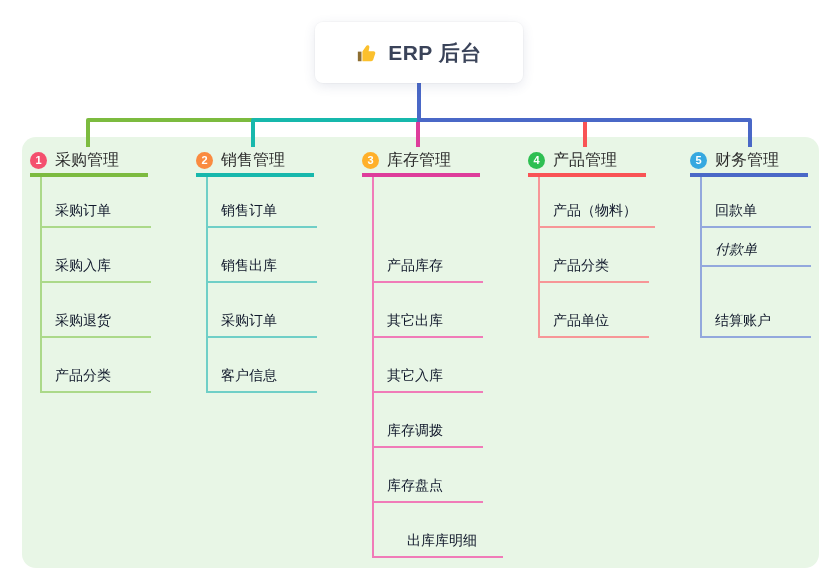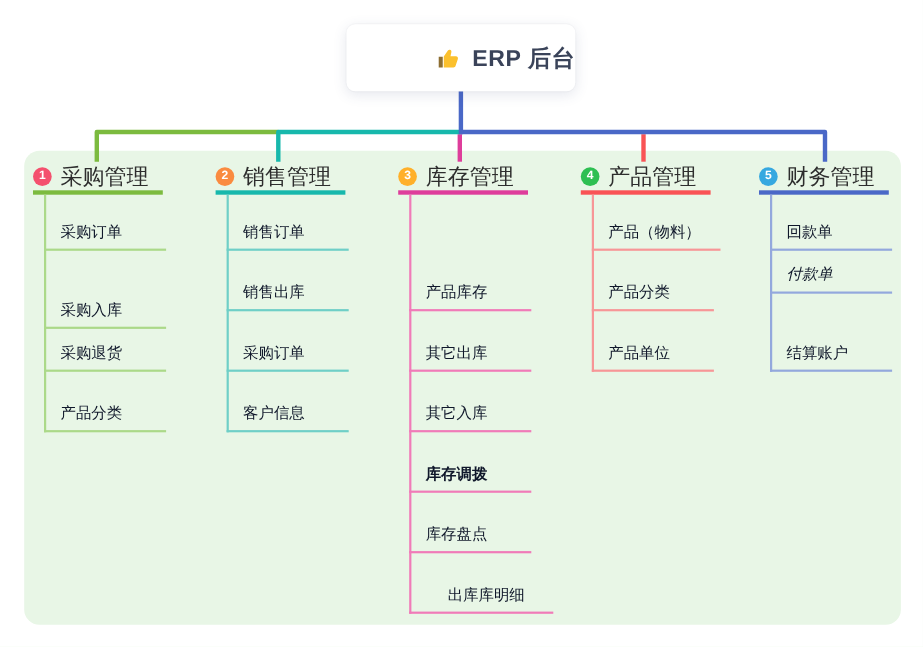--- a/index.html
+++ b/index.html
@@ -10,37 +10,37 @@
   }
   #panel{
     position:absolute;left:22px;top:137px;width:797px;height:431px;
     background:#e8f6e6;border-radius:14px;
   }
   #connectors{position:absolute;left:0;top:0;width:839px;height:588px;pointer-events:none;}
   #root-node{
     position:absolute;left:315px;top:22px;width:208px;height:61px;
     background:#ffffff;border-radius:8px;
     box-shadow:0 3px 12px rgba(60,80,120,.13), 0 0 0 1px rgba(0,0,0,.02);
-    display:flex;align-items:center;justify-content:flex-end;gap:10px;
+    display:flex;align-items:center;justify-content:center;gap:10px;
     cursor:pointer;
   }
   #root-node .root-title{
     font-size:21px;font-weight:600;color:#3a4359;letter-spacing:.5px;white-space:nowrap;
   }
   .branch{position:absolute;width:170px;}
   .branch-header{
     width:118px;height:26px;border-bottom:4px solid var(--line);
     display:flex;align-items:center;cursor:pointer;white-space:nowrap;
   }
   .badge{
     flex:0 0 auto;width:17px;height:17px;border-radius:50%;
     background:var(--badge);color:#ffffff;font-size:11px;font-weight:700;
     text-align:center;line-height:17px;margin-right:8px;
   }
-  .branch-title{font-size:20px;font-weight:500;color:#2d2d2d;}
+  .branch-title{font-size:16px;font-weight:500;color:#2d2d2d;}
   .vline{
     position:absolute;left:10px;top:30px;width:2px;background:var(--cchild);
   }
   .child{
     position:absolute;left:10px;width:max-content;min-width:78px;
     padding:0 18px 6px 15px;border-bottom:2px solid var(--cchild);
     font-size:14px;line-height:20px;color:#0f172a;white-space:nowrap;cursor:pointer;
   }
 </style>
 </head>
@@ -68,21 +68,21 @@
 </div>
 
 <div id="branches">
     <div class="branch" style="left: 30px; top: 147px; --line: #7cbb3f; --badge: #f4506e; --cchild: #abd989;">
     <div class="branch-header">
       <span class="badge">1</span>
       <span class="branch-title">采购管理</span>
     </div>
     <div class="vline" style="height: 216px;"></div>
   <div class="child" style="top: 53px;">采购订单</div>
-      <div class="child" style="top: 124px;">采购入库</div>
+      <div class="child" style="top: 108px;">采购入库</div>
       <div class="child" style="top: 163px;">采购退货</div>
       <div class="child" style="top: 218px;">产品分类</div>
     </div>
     <div class="branch" style="left: 196px; top: 147px; --line: #17b8ac; --badge: #fa8b40; --cchild: #6fcfc7;">
     <div class="branch-header">
       <span class="badge">2</span>
       <span class="branch-title">销售管理</span>
     </div>
     <div class="vline" style="height: 216px;"></div>
   <div class="child" style="top: 53px;">销售订单</div>
@@ -92,21 +92,21 @@
     </div>
     <div class="branch" style="left: 362px; top: 147px; --line: #de3d9b; --badge: #ffb02a; --cchild: #f07bb8;">
     <div class="branch-header">
       <span class="badge">3</span>
       <span class="branch-title">库存管理</span>
     </div>
     <div class="vline" style="height: 381px;"></div>
       <div class="child" style="top: 108px;">产品库存</div>
       <div class="child" style="top: 163px;">其它出库</div>
       <div class="child" style="top: 218px;">其它入库</div>
-      <div class="child" style="top: 273px; font-weight: bold;">库存调拨</div>
+      <div class="child" style="top: 273px;">库存调拨</div>
       <div class="child" style="top: 328px;">库存盘点</div>
       <div class="child" style="top: 383px; padding-left: 35px;">出库库明细</div>
     </div>
     <div class="branch" style="left: 528px; top: 147px; --line: #f95355; --badge: #2ebf52; --cchild: #f79697;">
     <div class="branch-header">
       <span class="badge">4</span>
       <span class="branch-title">产品管理</span>
     </div>
     <div class="vline" style="height: 161px;"></div>
   <div class="child" style="top: 53px;">产品（物料）</div>

